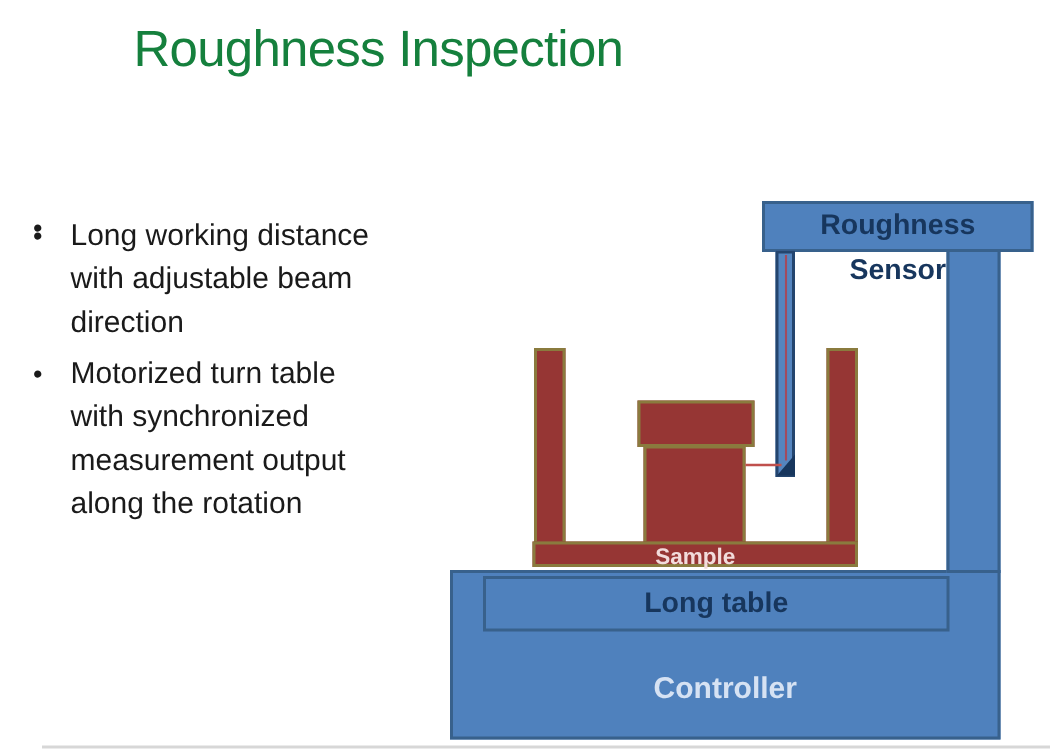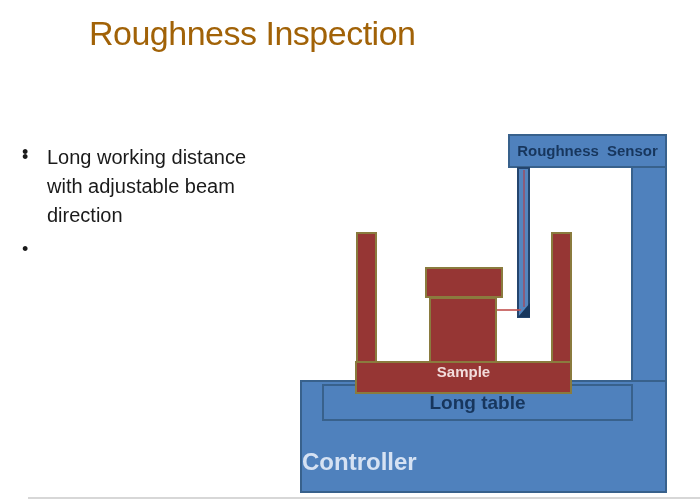--- a/index.html
+++ b/index.html
@@ -3,52 +3,52 @@
 <meta charset="utf-8">
 <style>
   html,body{margin:0;padding:0;background:#ffffff;}
   .slide{
     position:relative;width:700px;height:501px;background:#ffffff;overflow:hidden;
     font-family:"Liberation Sans",sans-serif;color:#1a1a1a;
   }
   
   .title{
     position:absolute;left:89px;top:14px;font-size:34px;letter-spacing:-0.5px;
-    color:#a16207;white-space:nowrap;
+    color:#15803d;white-space:nowrap;
   }
   .bullets{
     position:absolute;left:20px;top:138px;width:260px;margin:0;padding:0;list-style:none;
   }
   .bullets li{
     position:relative;margin:0 0 5px 0;padding-left:27px;
     font-size:20px;line-height:29px;
   }
   .bullets .marker{position:absolute;left:2px;top:0;font-size:18px;}
   .bullets .btext{white-space:pre-line;}
   
   .shape{position:absolute;box-sizing:border-box;}
   .blue{background:#4f81bd;border:2px solid #38618c;}
   .maroon{background:#963634;border:2px solid #8a7b3e;}
   .controller-box{left:300px;top:380px;width:367px;height:113px;z-index:1;}
   .controller-label{
-    position:absolute;left:0;top:66px;width:100%;text-align:left;
-    font-size:24px;font-weight:600;color:#d6e2f3;
+    position:absolute;left:0;top:66px;width:100%;text-align:center;
+    font-size:20px;font-weight:600;color:#d6e2f3;
   }
   .turntable-box{left:322px;top:384px;width:311px;height:37px;z-index:2;line-height:33px;
     text-align:center;font-size:19px;font-weight:600;color:#17365d;}
   .column{left:631px;top:160px;width:36px;height:222px;z-index:2;}
-  .sensor-box{left:508px;top:134px;width:159px;height:34px;z-index:3;line-height:30px;
-    text-align:center;font-size:15px;font-weight:600;color:#17365d;word-spacing:4px;}
+  .sensor-box{left:508px;top:134px;width:181px;height:34px;z-index:3;line-height:30px;
+    text-align:center;font-size:19px;font-weight:600;color:#17365d;word-spacing:4px;}
   .probe{left:517px;top:167px;width:13px;height:151px;z-index:3;
     background:#5585bf;border:2px solid #24456e;}
   .pillar-left{left:356px;top:232px;width:21px;height:131px;z-index:3;}
   .pillar-right{left:551px;top:232px;width:21px;height:131px;z-index:3;}
   .sample-lower{left:429px;top:297px;width:68px;height:66px;z-index:3;}
   .sample-upper{left:425px;top:267px;width:78px;height:31px;z-index:4;}
-  .stage-bar{left:355px;top:361px;width:217px;height:33px;z-index:5;line-height:18px;
+  .stage-bar{left:355px;top:361px;width:217px;height:17px;z-index:5;line-height:18px;
     text-align:center;font-size:15px;font-weight:600;color:#f2dcdb;}
   .laser-svg{position:absolute;left:0;top:0;width:700px;height:501px;z-index:6;pointer-events:none;}
   .slide-bottom-edge{
     position:absolute;left:28px;bottom:2px;width:672px;height:2px;
     background:#d7d7d7;z-index:0;
   }
 </style>
 </head>
 <body>
 
@@ -61,20 +61,24 @@
       <span class="marker">•</span>
     </li>
     <li>
       <span class="marker">•</span>
       <span class="btext">Long working distance
 with adjustable beam
 direction</span>
     </li>
     <li>
       <span class="marker">•</span>
+      <span class="btext">Motorized turn table
+with synchronized
+measurement output
+along the rotation</span>
     </li>
   </ul>
 
   <div class="shape blue controller-box">
     <div class="controller-label">Controller</div>
   </div>
 
   <div class="shape blue turntable-box">Long table</div>
 
   <div class="shape blue column"></div>

